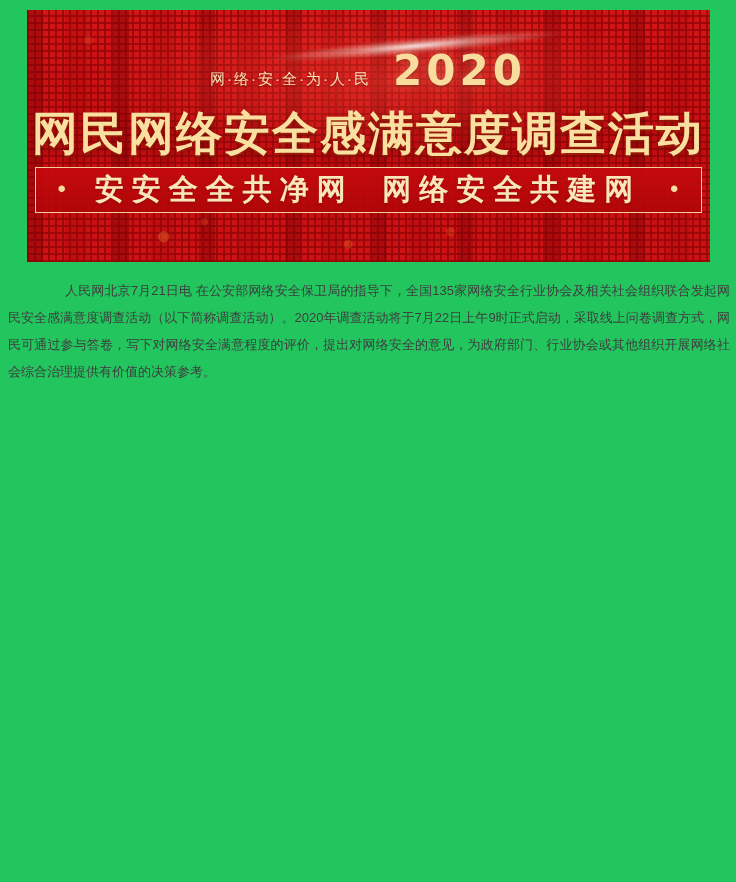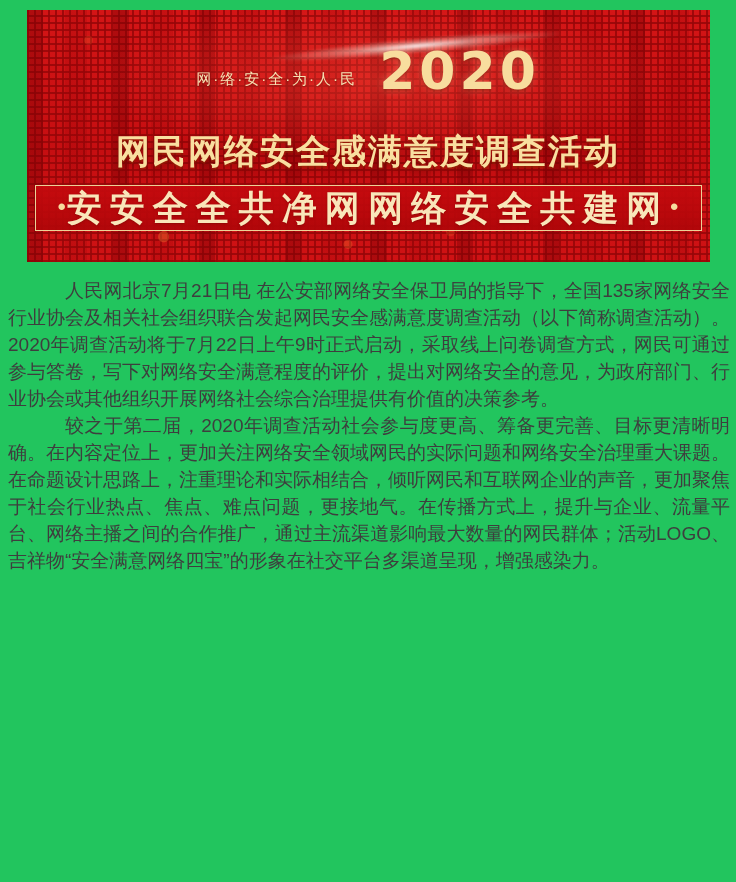--- a/index.html
+++ b/index.html
@@ -54,69 +54,69 @@
     color: #f6e2b4;
     font-size: 15px;
     letter-spacing: 2px;
     transform: translateY(8px);
     text-shadow: 0 1px 2px rgba(110,10,0,.5);
     white-space: nowrap;
   }
   .year {
     font-family: "DejaVu Sans", sans-serif;
     font-weight: 700;
-    font-size: 52px;
+    font-size: 42px;
     line-height: 66px;
     letter-spacing: 4px;
     color: #f8dd9e;
     text-shadow: 0 2px 3px rgba(120,20,0,.45), 0 0 10px rgba(255,235,190,.30);
   }
   .banner-title {
-    margin-top: 18px;
+    margin-top: 0;
     text-align: center;
-    font-size: 34px;
+    font-size: 46px;
     line-height: 54px;
     font-weight: 900;
     letter-spacing: 2px;
     color: #f9dfa0;
     text-shadow: 0 2px 0 rgba(150,45,5,.45), 0 4px 7px rgba(90,10,0,.5);
     white-space: nowrap;
   }
   .slogan-box {
     margin: 7px 8px 0 8px;
     height: 46px;
     border: 1px solid #edd196;
     background: linear-gradient(180deg, rgba(198,10,14,.92), rgba(176,6,9,.92));
     display: flex;
     align-items: center;
     justify-content: space-between;
     padding: 0 22px;
     box-sizing: border-box;
   }
   .slogan-text {
     color: #f9e6ba;
-    font-size: 35px;
+    font-size: 29px;
     font-weight: 700;
     letter-spacing: 8px;
     text-shadow: 0 1px 2px rgba(110,10,0,.5);
     white-space: nowrap;
   }
   .dot {
     color: #f6dd9e;
     font-size: 24px;
     line-height: 1;
     transform: translateY(-1px);
   }
 
   
   .article {
     margin-top: 15px;
     padding: 0 6px 0 8px;
     color: #3e3e3e;
-    font-size: 19px;
+    font-size: 13px;
     line-height: 27px;
     text-align: justify;
   }
   .article p {
     margin: 0;
     text-indent: 57px;
   }
 </style>
 </head>
 <body>
@@ -133,16 +133,15 @@
     <div class="slogan-box">
       <span class="dot">•</span>
       <span class="slogan-text">安安全全共净网</span>
       <span class="slogan-text">网络安全共建网</span>
       <span class="dot">•</span>
     </div>
   </div>
 
   <div class="article">
     <p>人民网北京7月21日电 在公安部网络安全保卫局的指导下，全国135家网络安全行业协会及相关社会组织联合发起网民安全感满意度调查活动（以下简称调查活动）。2020年调查活动将于7月22日上午9时正式启动，采取线上问卷调查方式，网民可通过参与答卷，写下对网络安全满意程度的评价，提出对网络安全的意见，为政府部门、行业协会或其他组织开展网络社会综合治理提供有价值的决策参考。</p>
-    <p>较之于第二届，2020年调查活动社会参与度更高、筹备更完善、目标更清晰明确。在内容定位上，更加关注网络安全领域网民的实际问题和网络安全治理重大课题。在命题设计思路上，注重理论和实际相结合，倾听网民和互联网企业的声音，更加聚焦于社会行业热点、焦点、难点问题，更接地气。在传播方式上，提升与企业、流量平台、网络主播之间的合作推广，通过主流渠道影响最大数量的网民群体；活动LOGO、吉祥物“安全满意网络四宝”的形象在社交平台多渠道呈现，增强感染力。</p>
   </div>
 
 </div>
 
 </body></html>

